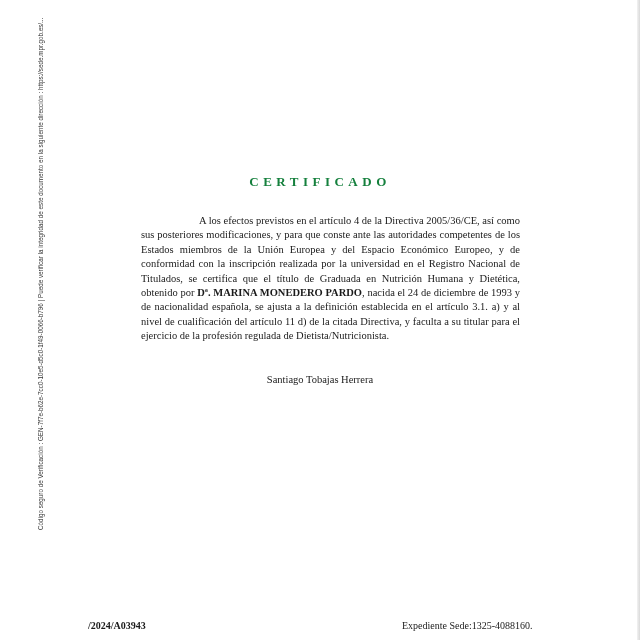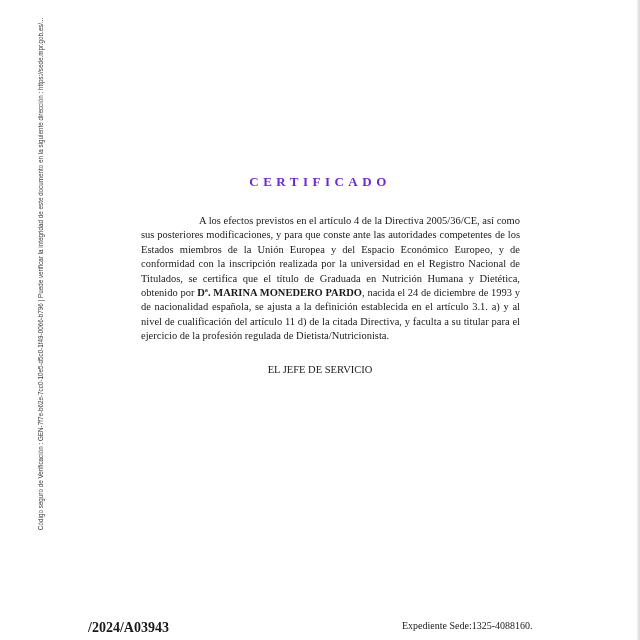--- a/index.html
+++ b/index.html
@@ -28,57 +28,57 @@
       color: #333333;
       letter-spacing: 0px;
       width: 540px;
     }
     .title {
       position: absolute; left: 0; width: 640px; top: 174px;
       text-align: center;
       font-weight: bold;
       font-size: 13px;
       letter-spacing: 4.5px;
-      color: #6d28d9;
+      color: #15803d;
     }
     .body-para {
       position: absolute; left: 141px; top: 214px; width: 379px;
       font-size: 10.5px; line-height: 14.4px;
       text-align: justify;
       text-indent: 58px;
       color: #1a1a1a;
     }
     .body-para b { font-weight: bold; }
     .sign-block {
       position: absolute; left: 0; width: 640px; top: 362px;
       text-align: center; font-size: 10.5px; color: #1a1a1a;
     }
     .sign-line { line-height: 16px; }
     .signer { margin-top: 10px; }
     .footer-left {
       position: absolute; left: 88px; top: 620px;
-      font-size: 14px; font-weight: bold; color: #1a1a1a;
+      font-size: 10px; font-weight: bold; color: #1a1a1a;
     }
     .footer-right {
       position: absolute; left: 402px; top: 620px;
       font-size: 10px; color: #1a1a1a;
     }
   </style>
 </head>
 <body>
 
 <div class="page">
 
   <div class="side-text">Código seguro de Verificación : GEN-7f7e-b62e-7cc0-10e5-d5c0-1f49-0066-b796 | Puede verificar la integridad de este documento en la siguiente dirección : https://sede.mpr.gob.es/...</div>
 
   <div class="title">CERTIFICADO</div>
 
   <div class="body-para"><span>A los efectos previstos en el artículo 4 de la Directiva 2005/36/CE, así como sus posteriores modificaciones, y para que conste ante las autoridades competentes de los Estados miembros de la Unión Europea y del Espacio Económico Europeo, y de conformidad con la inscripción realizada por la universidad en el Registro Nacional de Titulados, se certifica que el título de Graduada en Nutrición Humana y Dietética, obtenido por </span><b>Dª. MARINA MONEDERO PARDO</b><span>, nacida el 24 de diciembre de 1993 y de nacionalidad española, se ajusta a la definición establecida en el artículo 3.1. a) y al nivel de cualificación del artículo 11 d) de la citada Directiva, y faculta a su titular para el ejercicio de la profesión regulada de Dietista/Nutricionista.</span></div>
 
   <div class="sign-block">
-    <div class="sign-line">EL JEFE DE SERVICIO</div>
+    <div class="sign-line signer">Santiago Tobajas Herrera</div>
   </div>
 
   <div class="footer-left">/2024/A03943</div>
   <div class="footer-right">Expediente Sede:1325-4088160.</div>
 
   <div class="right-edge"></div>
 </div>
 
 </body></html>

